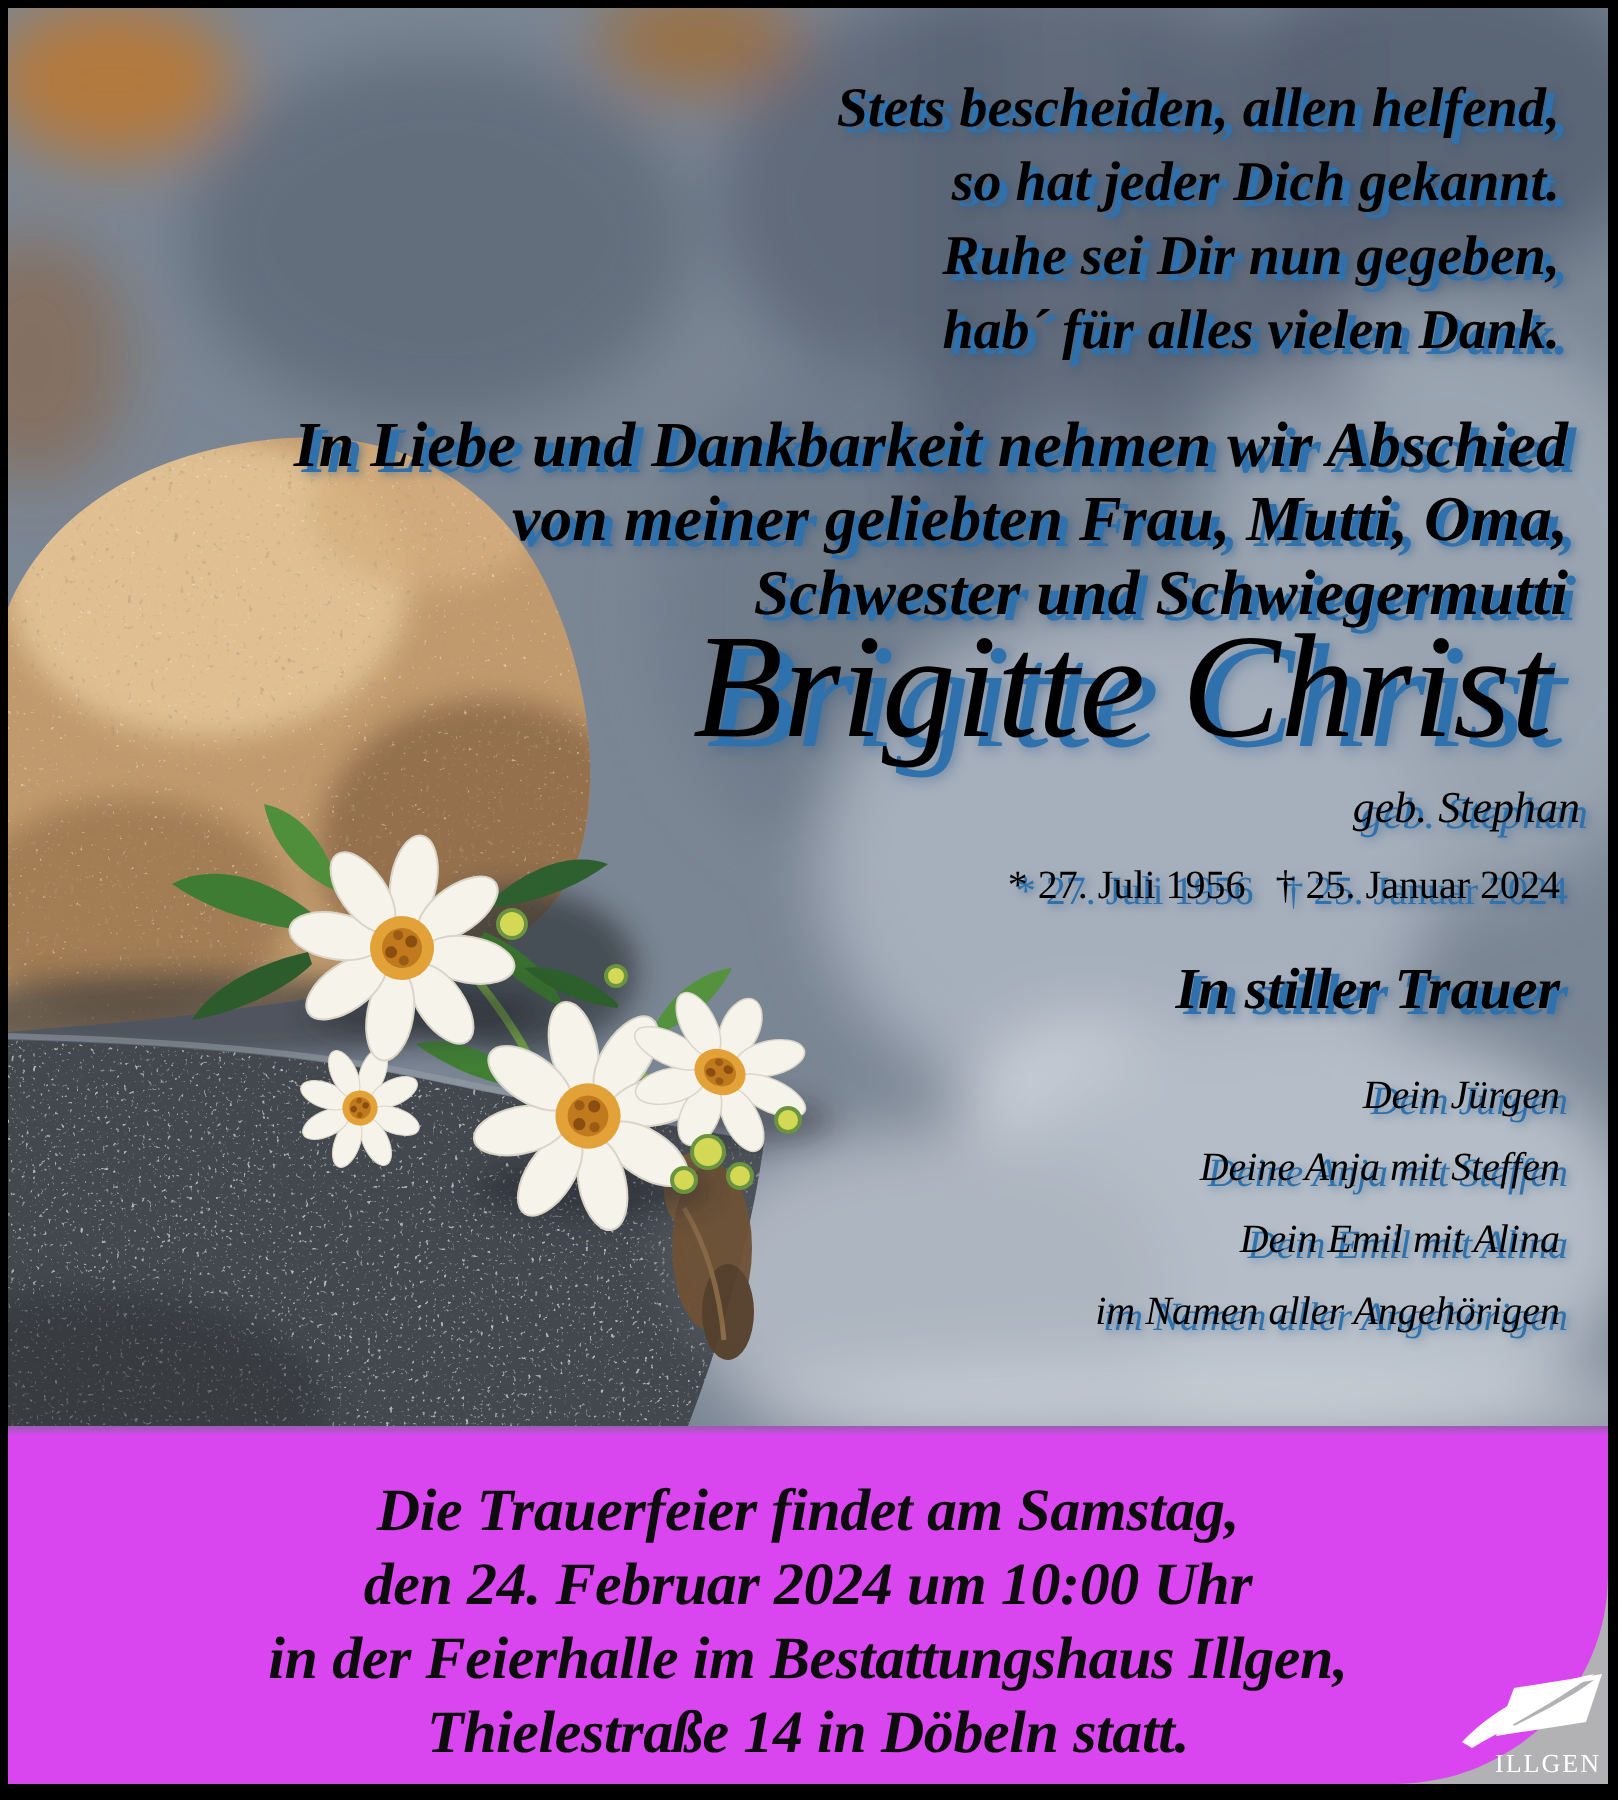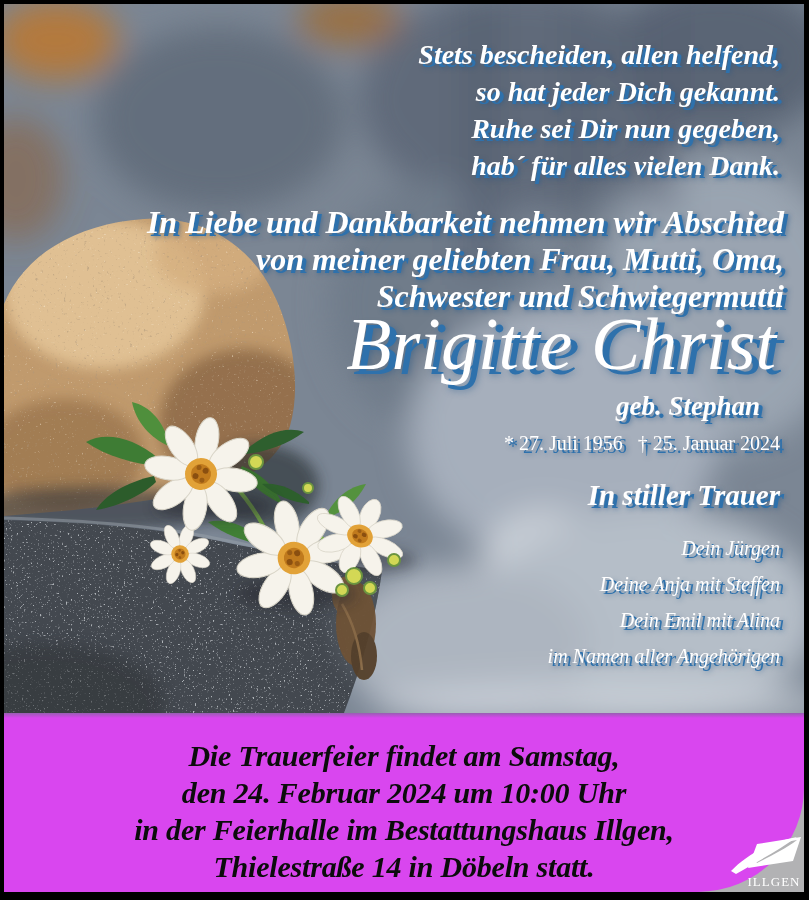--- a/index.html
+++ b/index.html
@@ -13,32 +13,32 @@
   }
   
   .photo{
     position:absolute;left:4px;top:4px;width:800px;height:709px;
     overflow:hidden;background:#7b8694;
   }
   .photo svg.scene{display:block;width:100%;height:100%;}
   
   .ov{
     position:absolute;
-    color:#ffffff;
+    color:#000000;
     text-align:right;
     white-space:nowrap;
     text-shadow:4px 3px 0 #2e71ac, 5px 4px 5px rgba(34,84,133,.55);
   }
   .poem{top:32px;right:24px;font-style:italic;font-weight:700;font-size:28px;line-height:37px;}
   .dedication{top:200px;right:20px;font-style:italic;font-weight:700;font-size:32px;line-height:37px;}
   .bigname{
     top:303px;right:28px;font-style:italic;font-weight:400;font-size:74px;line-height:1;
     text-shadow:7px 5px 0 #2e71ac, 8px 6px 7px rgba(34,84,133,.5);
   }
-  .birthname{top:389px;right:44px;font-style:italic;font-weight:700;font-size:27px;line-height:1;}
+  .birthname{top:389px;right:14px;font-style:italic;font-weight:400;font-size:22px;line-height:1;}
   .dates{top:429px;right:24px;font-weight:400;font-size:20px;line-height:1;white-space:pre;}
   .trauer{top:477px;right:24px;font-style:italic;font-weight:700;font-size:29px;line-height:1;}
   .mourners{top:526px;right:24px;font-style:italic;font-weight:400;font-size:20px;line-height:36px;}
   
   .band{
     position:absolute;left:4px;top:713px;width:800px;height:179px;
     background:#d946ef;
   }
   .band::before{
     content:"";position:absolute;left:0;top:0;width:100%;height:5px;

